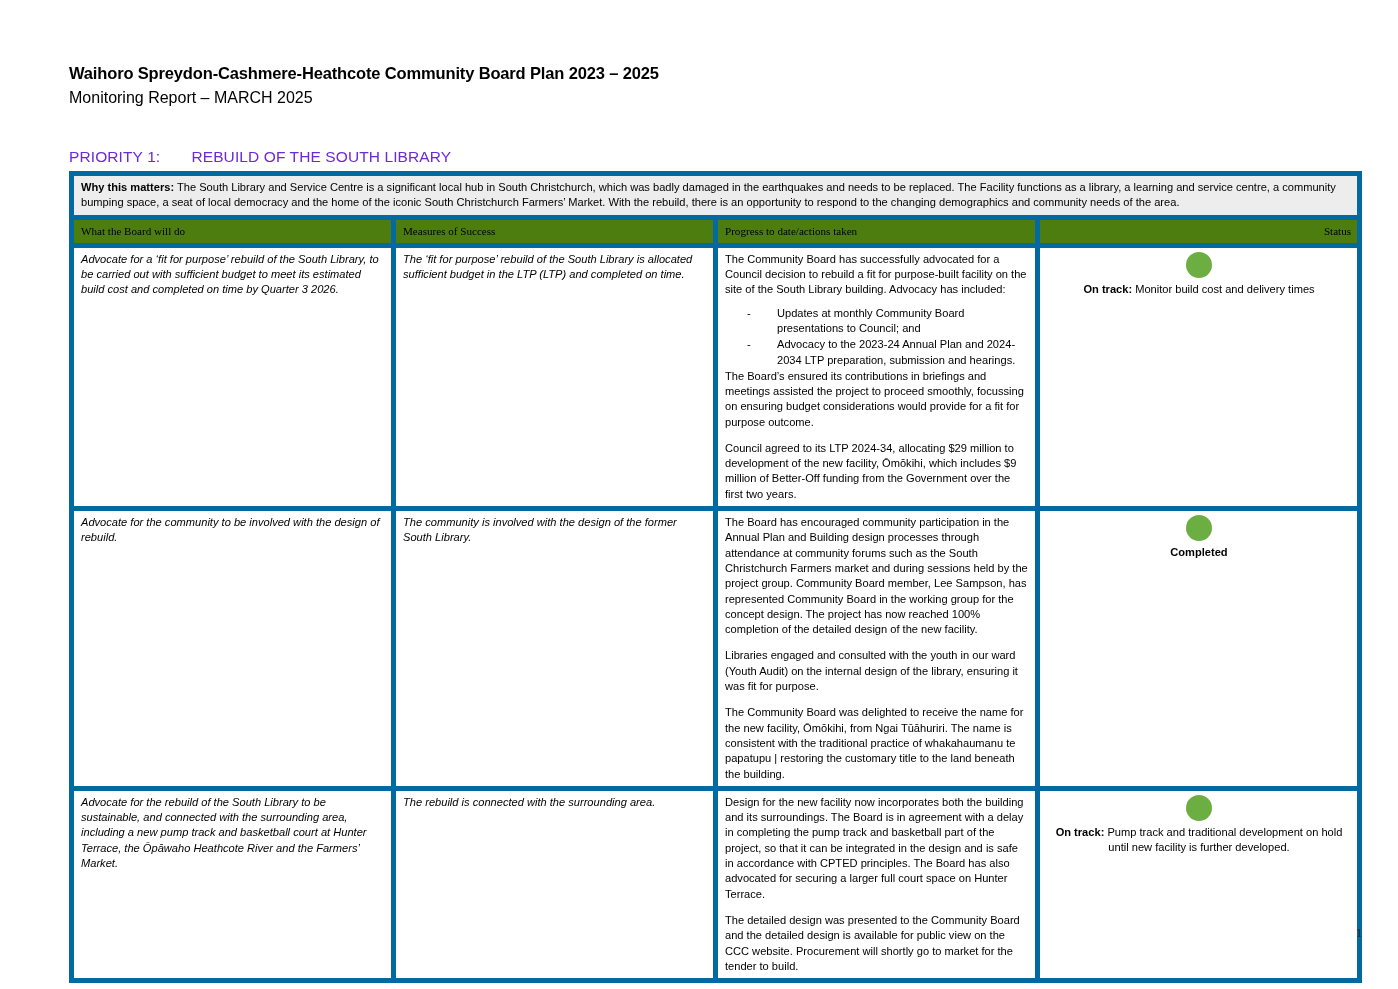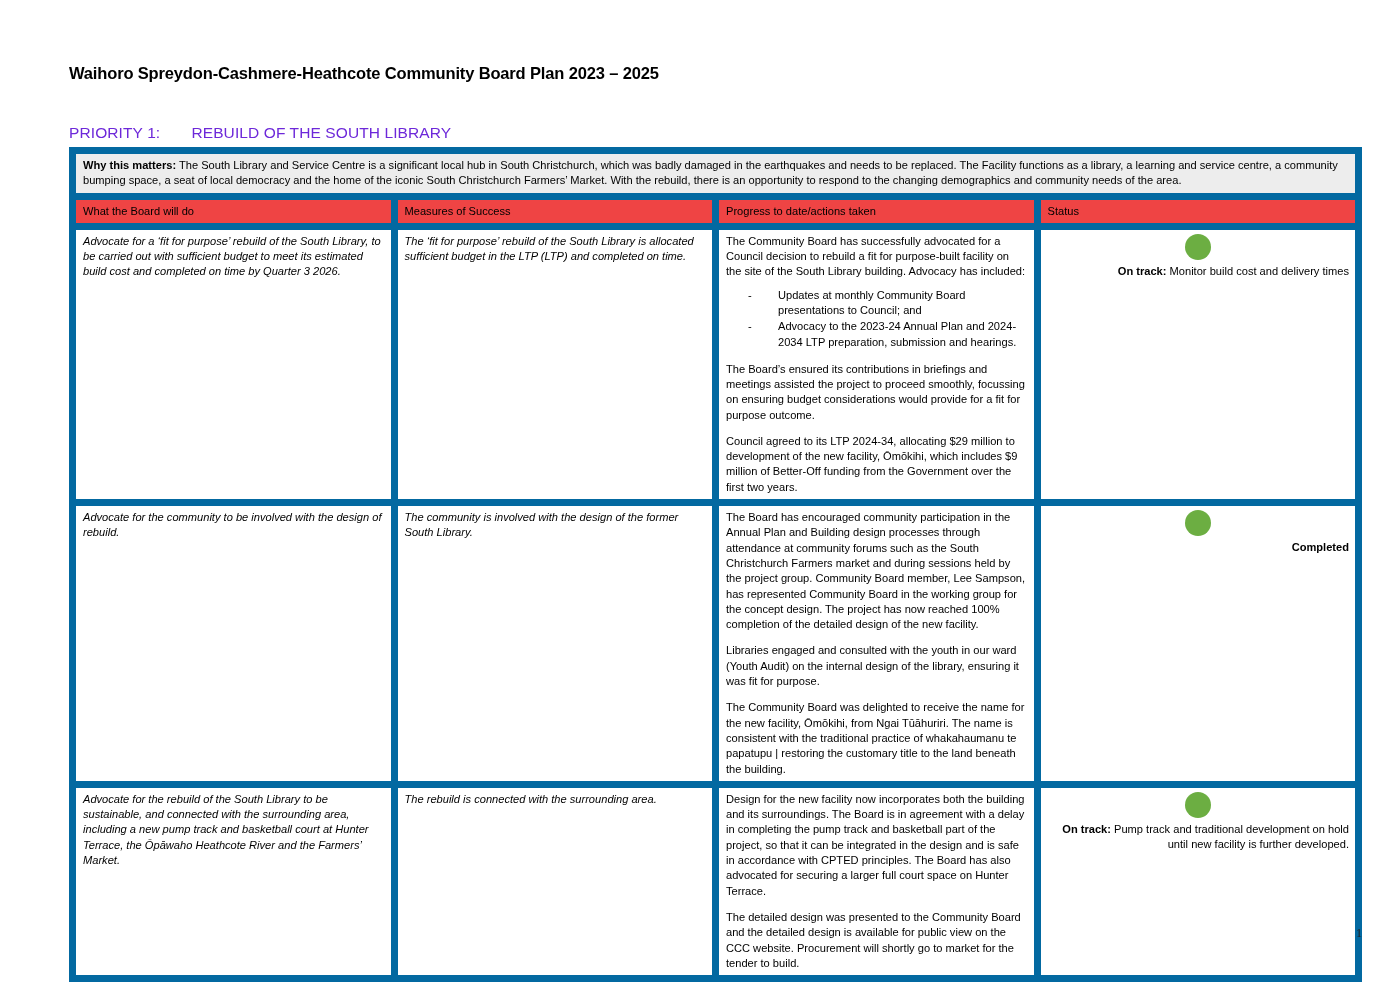--- a/index.html
+++ b/index.html
@@ -47,42 +47,43 @@
   }
   .priority-1-spacer { height: 38px; }
 
   table.plan {
     width: 1293px;
     border-collapse: collapse;
     table-layout: fixed;
     margin-top: 5px;
   }
   table.plan td, table.plan th {
-    border: 7px solid #0369a1;
+    border: 5px solid #0369a1;
     vertical-align: top;
     padding: 4px 6px 4px 7px;
     font-size: 11.1px;
     line-height: 1.38;
     text-align: left;
     font-weight: normal;
   }
   .why-row td {
     background: #EDEDED;
     padding: 4px 7px 5px 7px;
     line-height: 1.42;
   }
   .why-label { font-weight: bold; }
   .col-head td {
-    background: #ef4444;
+    background: #4d7c0f;
     font-weight: bold;
     padding: 6px 7px 6px 7px;
     font-size: 11.3px;
+    font-family: Liberation Serif, serif;
   }
   .col-head td.status-head {
-    text-align: left;
+    text-align: right;
   }
   td.c1 { width: 237px; }
   td.c2 { width: 245px; }
   td.c3 { width: 662px; }
   td.c4 { width: 147px; text-align: center; }
 
   td.mid { vertical-align: middle; font-style: italic; }
 
   .para { margin: 0 0 11px 0; }
   .para:last-child { margin-bottom: 0; }
@@ -110,40 +111,41 @@
     width: 26px;
     height: 26px;
     border-radius: 50%;
     margin: 0 auto 4px auto;
     display: block;
   }
   .dot.green { background: #6CAE42; }
   .status-text {
     font-size: 11.1px;
     line-height: 1.35;
-    text-align: right;
+    text-align: center;
   }
   .status-text b { font-weight: bold; }
 
   .page-number {
     position: absolute;
     right: 48px;
     bottom: 48px;
     font-family: "Liberation Serif", serif;
     font-size: 12px;
     color: #222;
   }
   .gap-between-priorities { height: 34px; }
 </style>
 </head>
 <body>
 
 <div class="page">
 
   <h1 class="doc-title">Waihoro Spreydon-Cashmere-Heathcote Community Board Plan 2023 – 2025</h1>
+  <h2 class="doc-subtitle">Monitoring Report – MARCH 2025</h2>
 
   <div class="priority-1-spacer"></div>
 
   <div class="priority-heading">PRIORITY 1:  REBUILD OF THE SOUTH LIBRARY</div>
 
   <table class="plan">
     <tbody>
         <tr class="why-row">
       <td colspan="4"><span class="why-label">Why this matters:</span> <span>The South Library and Service Centre is a significant local hub in South Christchurch, which was badly damaged in the earthquakes and needs to be replaced. The Facility functions as a library, a learning and service centre, a community bumping space, a seat of local democracy and the home of the iconic South Christchurch Farmers’ Market. With the rebuild, there is an opportunity to respond to the changing demographics and community needs of the area.</span></td>
     </tr>
@@ -156,21 +158,21 @@
 
     <tr>
       <td class="c1 mid">Advocate for a ‘fit for purpose’ rebuild of the South Library, to be carried out with sufficient budget to meet its estimated build cost and completed on time by Quarter 3 2026.</td>
       <td class="c2 mid">The ‘fit for purpose’ rebuild of the South Library is allocated sufficient budget in the LTP (LTP) and completed on time.</td>
       <td class="c3">
         <p class="para" style="margin-bottom:8px">The Community Board has successfully advocated for a Council decision to rebuild a fit for purpose-built facility on the site of the South Library building. Advocacy has included:</p>
         <ul class="dashlist">
           <li><span class="dash">-</span><span>Updates at monthly Community Board presentations to Council; and</span></li>
           <li><span class="dash">-</span><span>Advocacy to the 2023-24 Annual Plan and 2024-2034 LTP preparation, submission and hearings.</span></li>
         </ul>
-        <p class="para" style="margin-top:11px">The Board’s ensured its contributions in briefings and meetings assisted the project to proceed smoothly, focussing on ensuring budget considerations would provide for a fit for purpose outcome.</p>
+        <p class="para" style="">The Board’s ensured its contributions in briefings and meetings assisted the project to proceed smoothly, focussing on ensuring budget considerations would provide for a fit for purpose outcome.</p>
         <p class="para">Council agreed to its LTP 2024-34, allocating $29 million to development of the new facility, Ōmōkihi, which includes $9 million of Better-Off funding from the Government over the first two years.</p>
       </td>
       <td class="c4 status-cell">
         <span class="dot green"></span>
         <div class="status-text"><b>On track:</b><span> Monitor build cost and delivery times</span></div>
       </td>
     </tr>
 
     <tr>
       <td class="c1 mid">Advocate for the community to be involved with the design of rebuild.</td>

